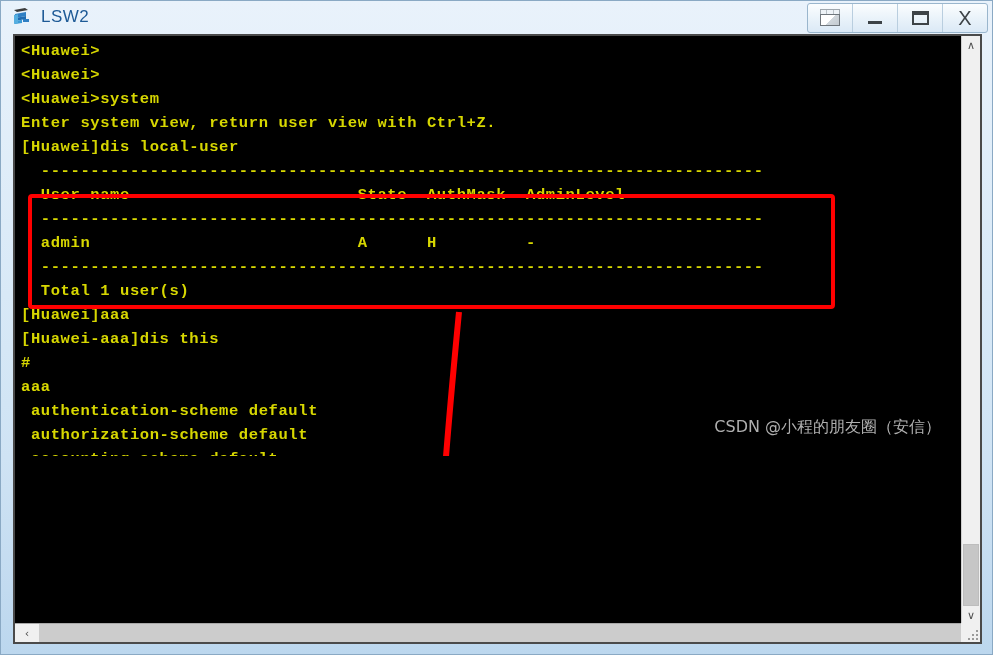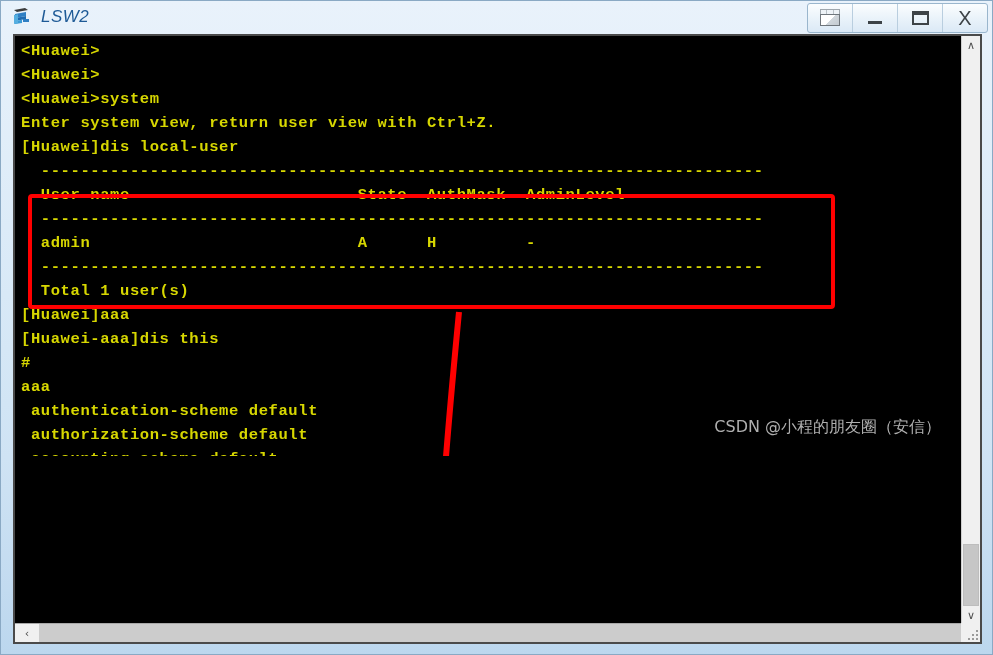--- a/index.html
+++ b/index.html
@@ -40,21 +40,20 @@
     position: relative;
     flex: 0 0 auto;
   }
   #title-text {
     margin-left: 8px;
     font-size: 17px;
     color: #1e5a96;
     font-family: "Liberation Sans", sans-serif;
     letter-spacing: .5px;
     white-space: nowrap;
-    font-style: italic;
   }
 
   .win-btn-group {
     position: absolute;
     right: 6px;
     top: 2px;
     height: 28px;
     display: flex;
     align-items: stretch;
     border: 1px solid #9ab6cd;

